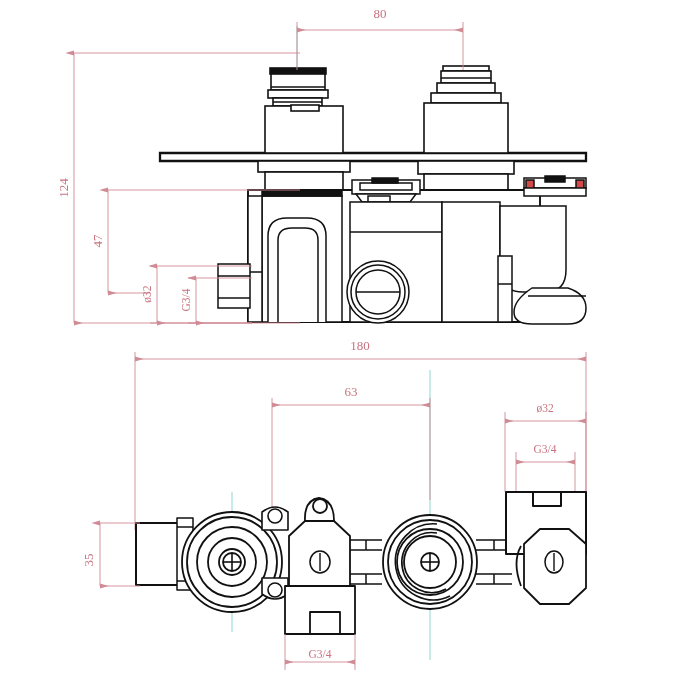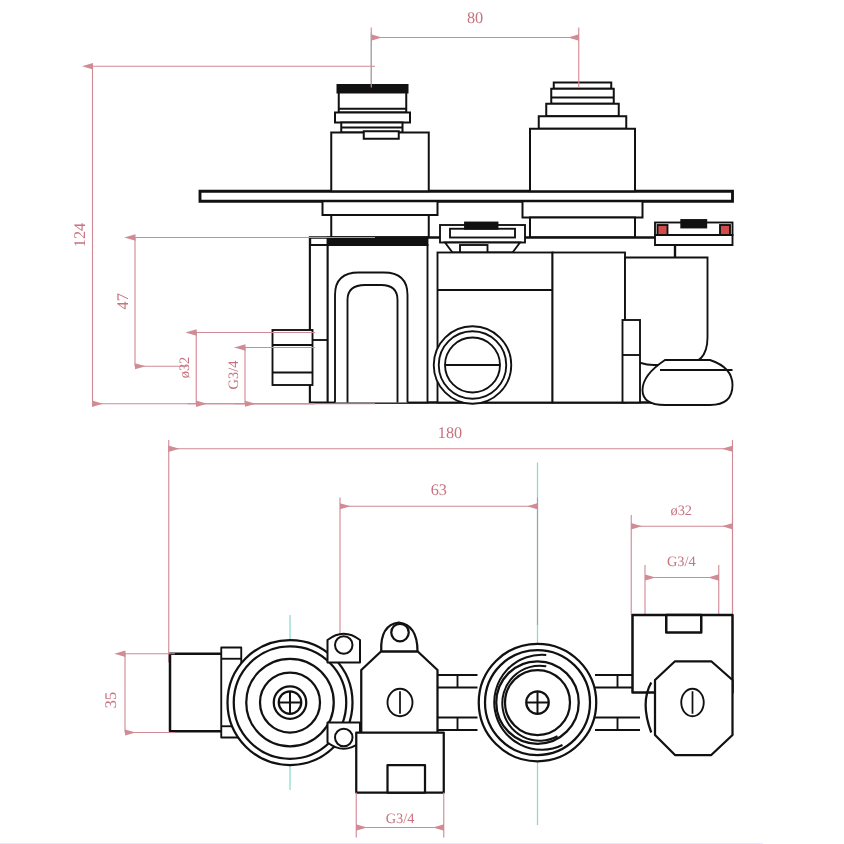--- a/index.html
+++ b/index.html
@@ -8,21 +8,21 @@
     padding: 0;
     background: #ffffff;
   }
   body {
     font-family: "Liberation Serif", serif;
   }
   #sheet {
     position: relative;
     width: 675px;
     height: 675px;
-    background: #c4b5fd;
+    background: #86efac;
     overflow: hidden;
   }
   #sheet svg {
     display: block;
   }
   .dimtxt {
     font-family: "Liberation Serif", serif;
     font-size: 13px;
     fill: #c8737f;
   }

